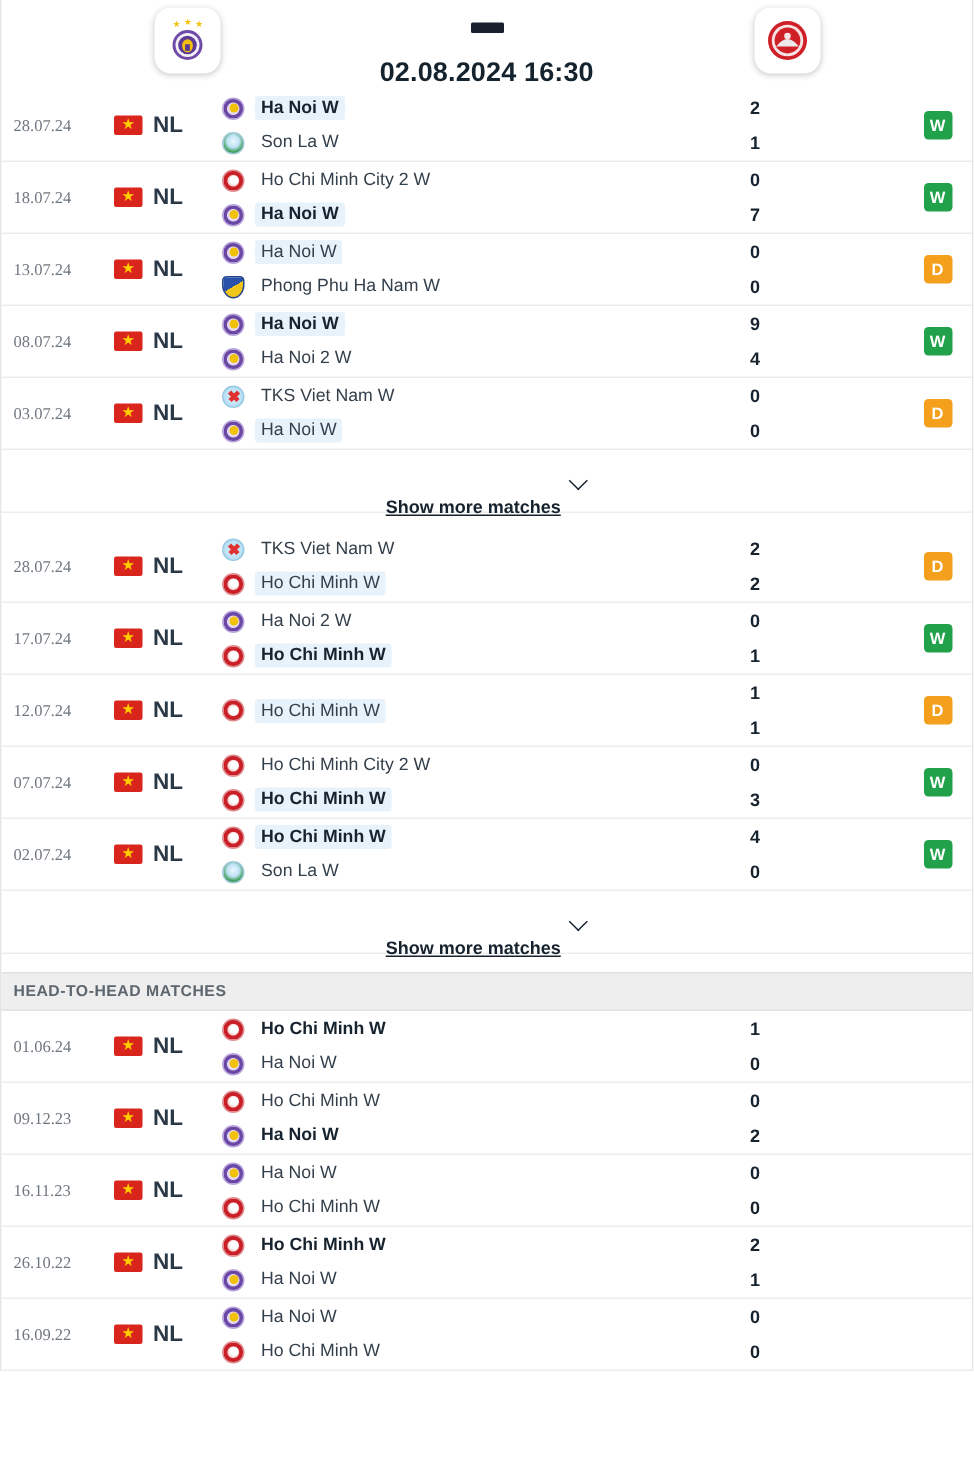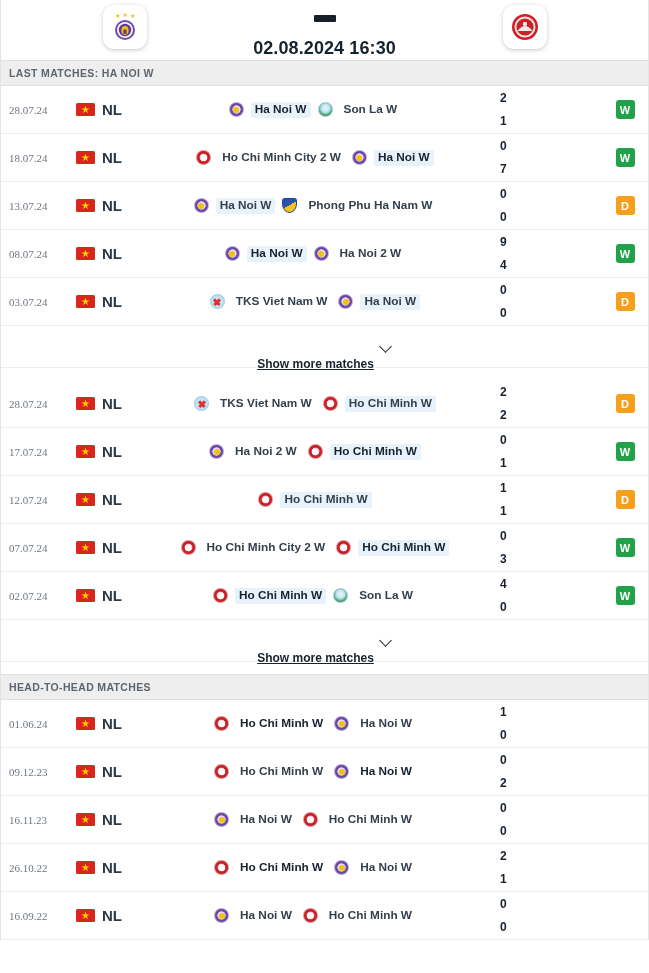--- a/index.html
+++ b/index.html
@@ -120,21 +120,21 @@
   }
   .league-label {
     font-size: 15px;
     font-weight: 700;
     color: #2b3845;
   }
 
   .col-teams {
     flex: 1;
     display: flex;
-    flex-direction: row;
+    flex-direction: column;
     justify-content: center;
     gap: 7px;
     padding-left: 0px;
   }
   .team-line {
     display: flex;
     align-items: center;
     gap: 7px;
     height: 16px;
   }
@@ -145,21 +145,20 @@
     position: relative;
     display: inline-block;
   }
   .team-name {
     font-size: 11.8px;
     color: #333f4b;
     white-space: nowrap;
     padding: 1px 4px 2px 4px;
     border-radius: 2px;
     line-height: 13px;
-    font-weight: bold;
   }
   .team-name.highlight {
     background: #e8f2fb;
   }
   .team-name.bold {
     font-weight: 700;
     color: #16222e;
   }
 
   .col-scores {
@@ -329,21 +328,20 @@
           <circle cx="16" cy="16" r="10.5" fill="#f6e3e3"></circle>
           <circle cx="16" cy="16" r="8.6" fill="#cf2027"></circle>
           <path d="M8.5 20 Q16 10 23.5 20 Z" fill="#eceaea"></path>
           <circle cx="16" cy="13" r="2.2" fill="#f6e3e3"></circle>
         </svg>
       </div>
     </div>
   </div>
 
   <div id="sections-root">
-      <div class="section-head">LAST MATCHES: HA NOI W</div>
       <div class="match-row">
         <div class="col-date">28.07.24</div>
         <div class="col-league">
           <span class="flag">
             <span class="star">★</span>
           </span>
           <span class="league-label">NL</span>
         </div>
         <div class="col-teams">
           <div class="team-line">

